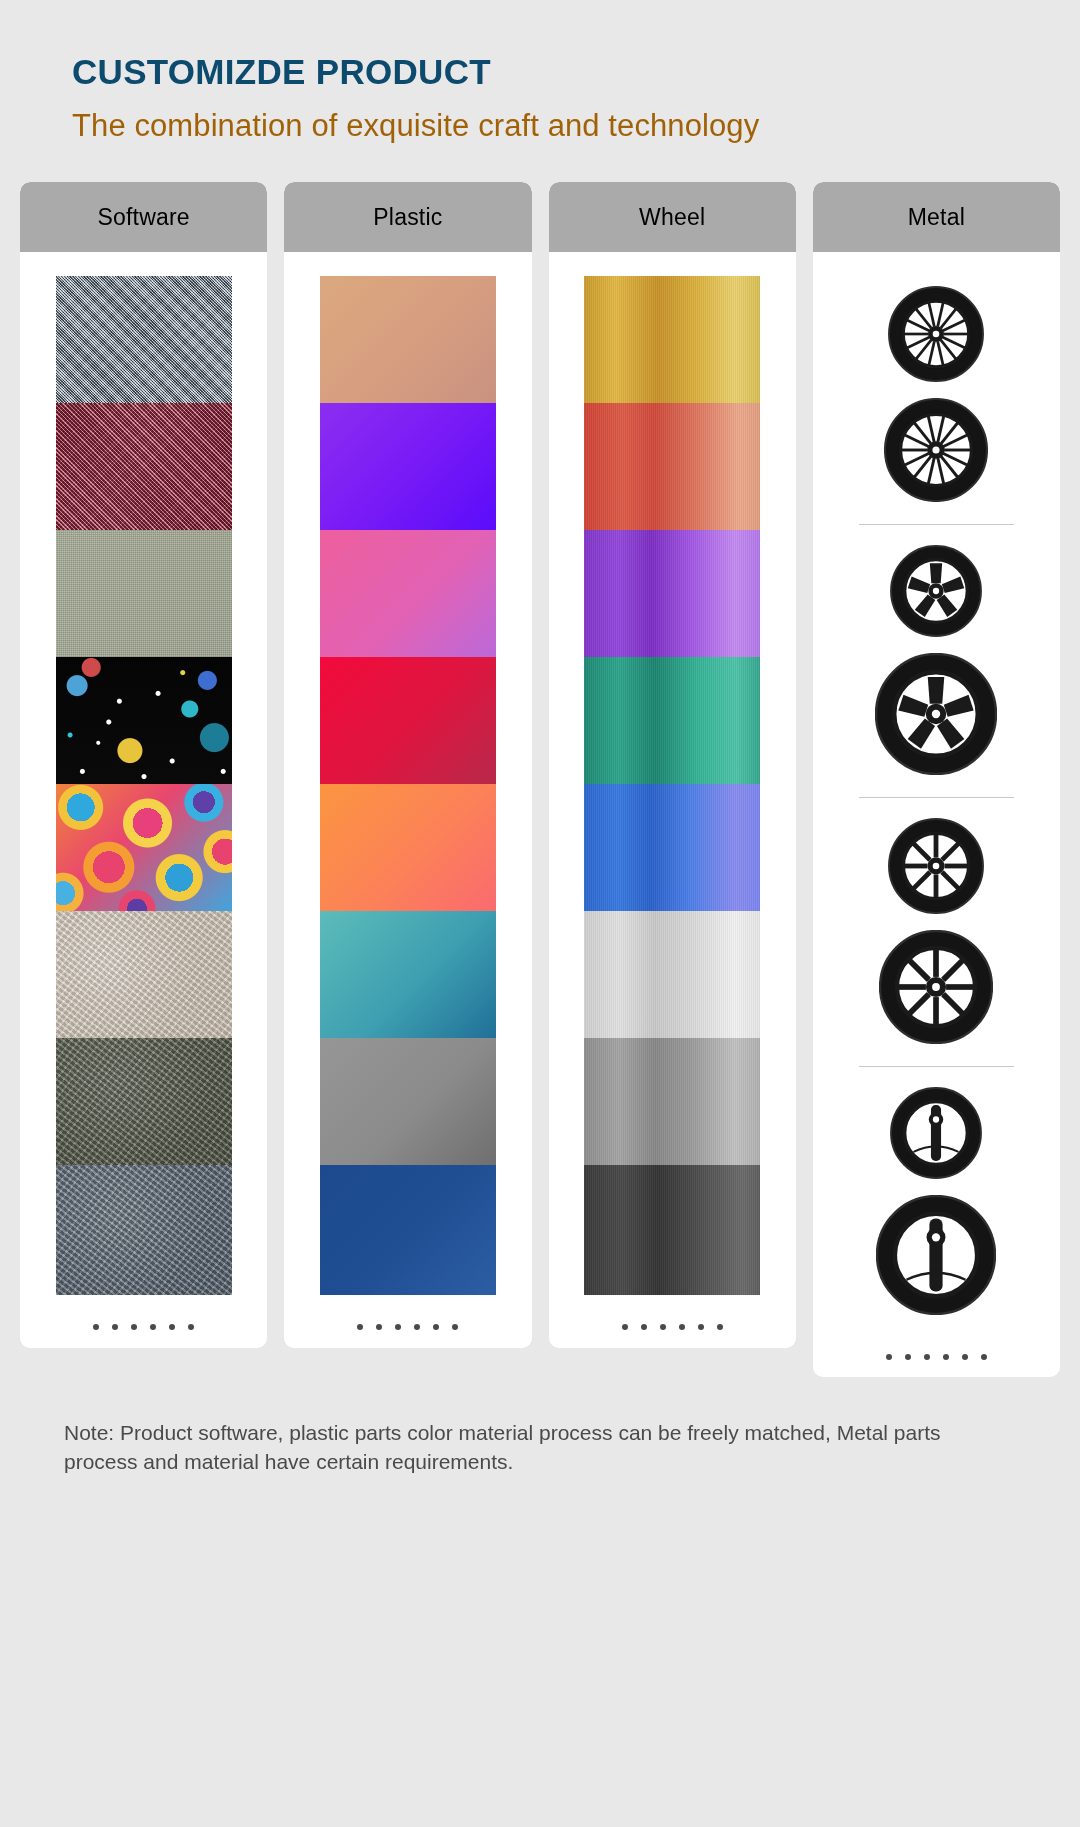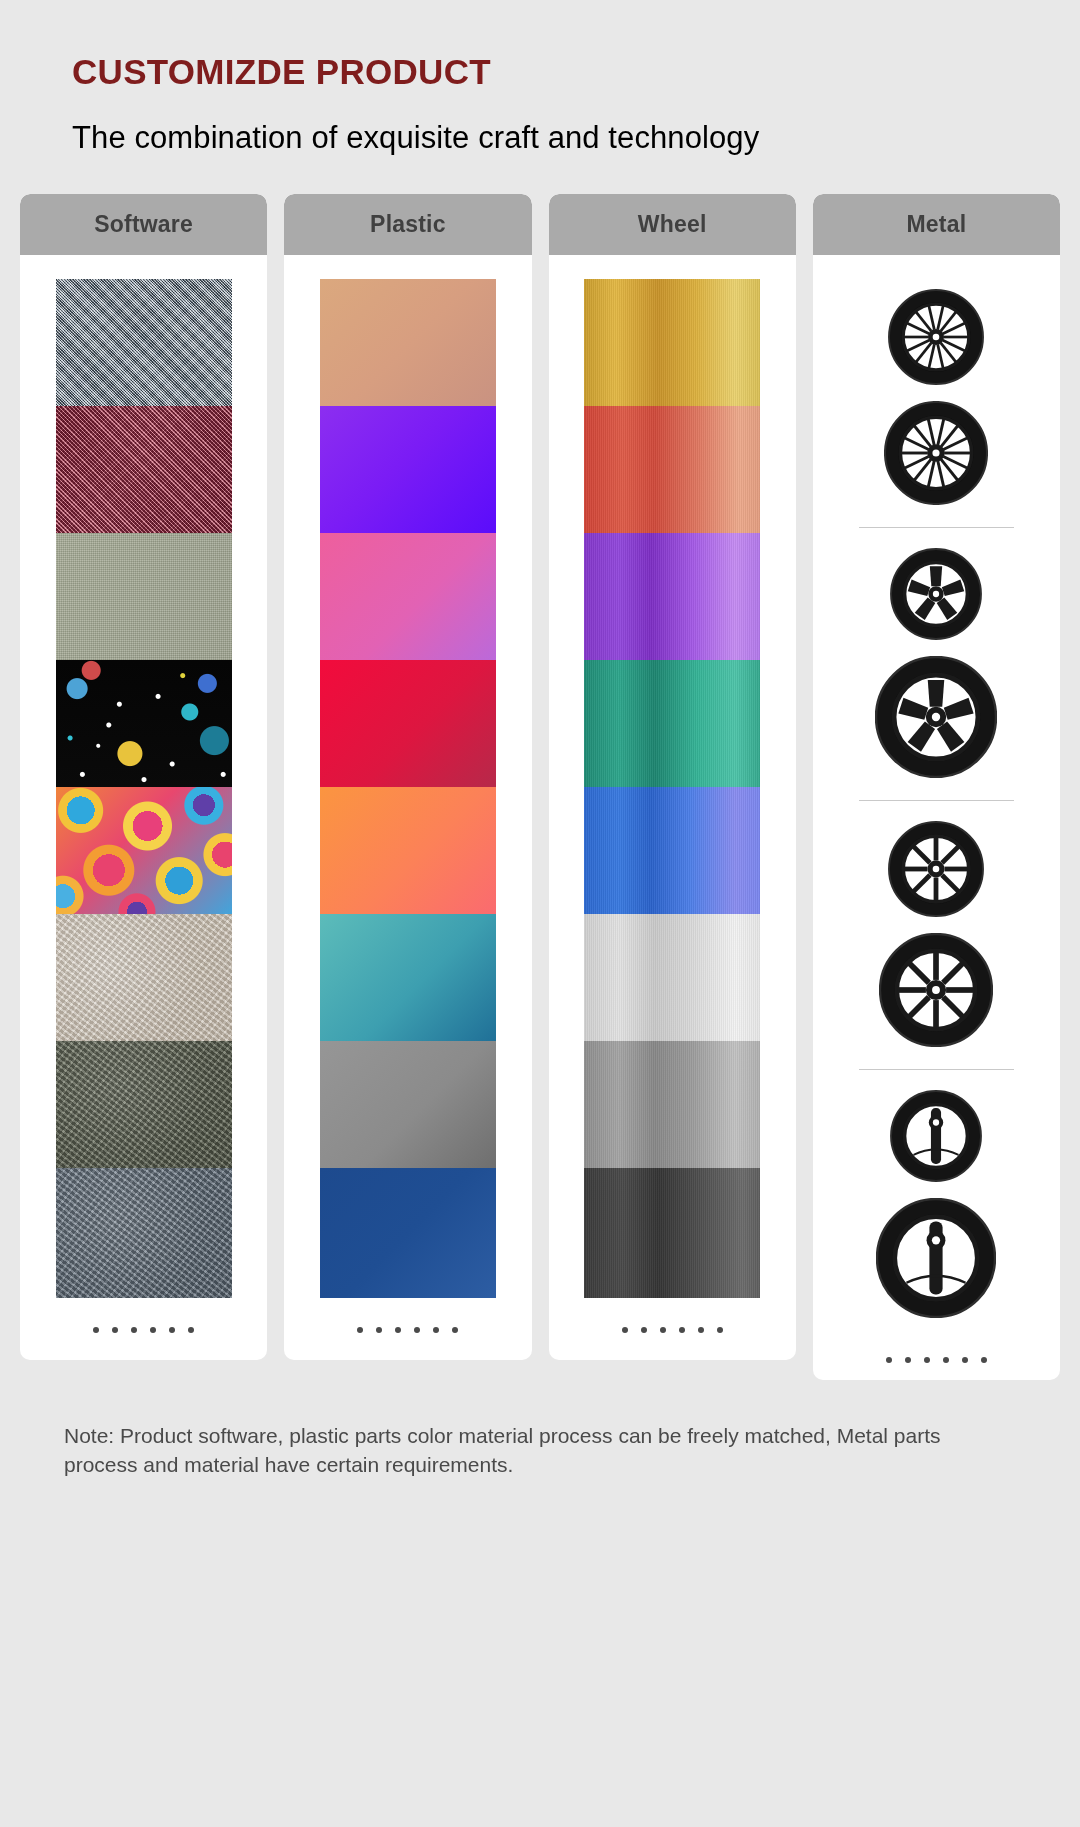--- a/index.html
+++ b/index.html
@@ -8,44 +8,44 @@
     background: #e8e8e8;
     font-family: "Liberation Sans", sans-serif;
     overflow: hidden;
   }
   .page { position: relative; width: 1080px; height: 1827px; background: #e8e8e8; }
 
   
   .header { padding: 52px 0 0 72px; }
   .title {
     font-size: 35px; font-weight: bold; letter-spacing: 0.3px;
-    color: #7f1d1d; line-height: 1.15;
+    color: #0c4a6e; line-height: 1.15;
   }
   .subtitle {
-    margin-top: 28px; font-size: 31px; font-weight: 400;
-    color: #000000; letter-spacing: 0.1px;
+    margin-top: 16px; font-size: 31px; font-weight: 400;
+    color: #a16207; letter-spacing: 0.1px;
   }
 
   
   .columns {
     margin-top: 38px; padding: 0 20px;
     display: flex; gap: 17px; align-items: flex-start;
   }
   .column {
     flex: 1 1 0; background: #ffffff;
     border-radius: 10px;
     display: flex; flex-direction: column;
     overflow: hidden;
     min-height: 1166px;
   }
   .col-header {
-    height: 61px; background: #aaaaaa;
+    height: 70px; background: #aaaaaa;
     border-radius: 10px 10px 0 0;
     display: flex; align-items: center; justify-content: center;
-    color: #404040; font-size: 23px; font-weight: bold;
+    color: #000000; font-size: 23px; font-weight: normal;
     letter-spacing: 0.2px;
   }
   .col-body {
     flex: 1 1 auto;
     display: flex; flex-direction: column; align-items: center;
     padding: 25px 0 0 0;
   }
 
   
   .swatch {

